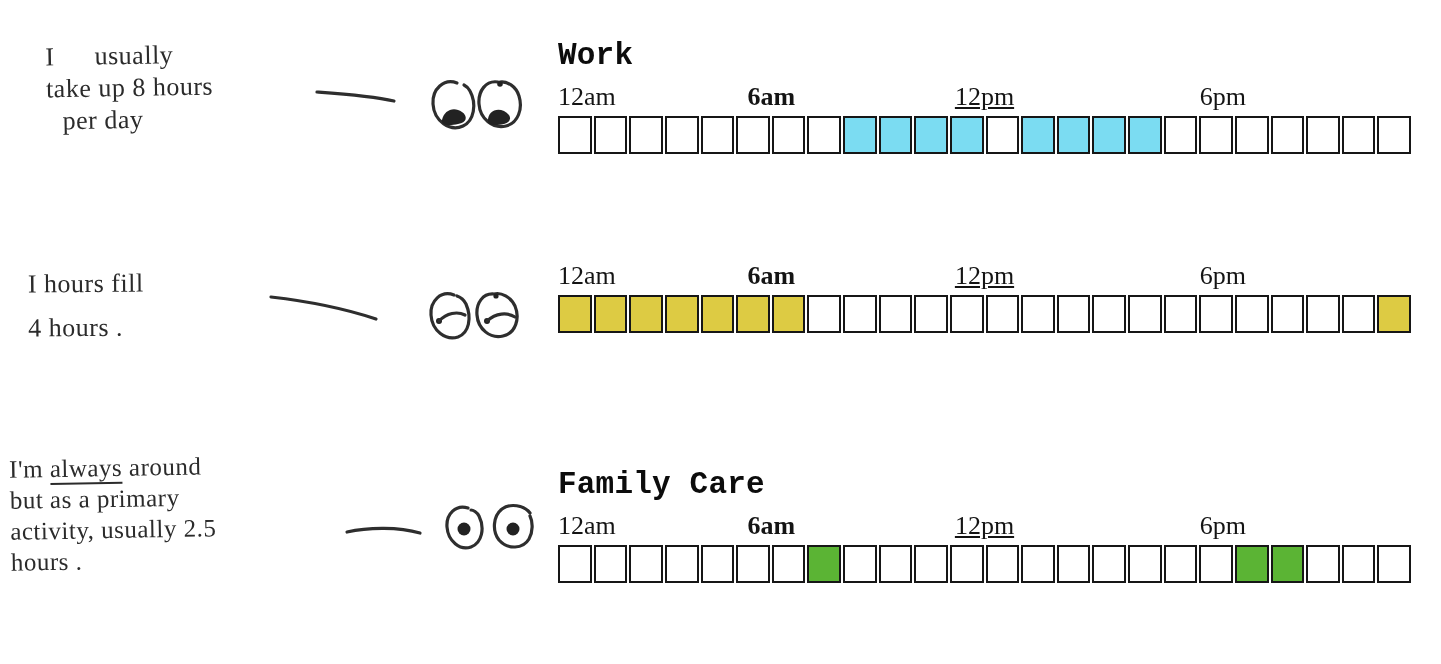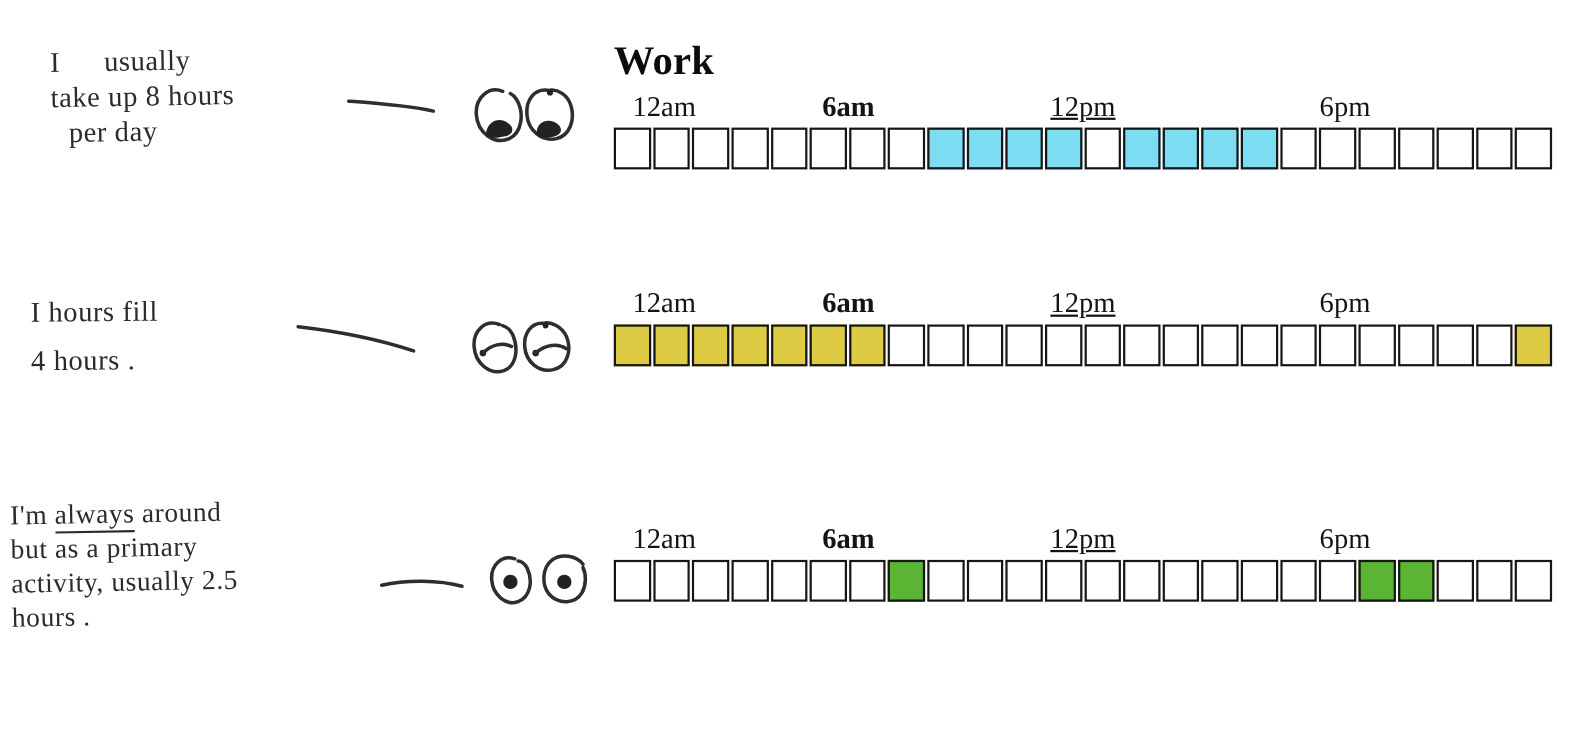--- a/index.html
+++ b/index.html
@@ -1,23 +1,23 @@
 <!DOCTYPE html>
 <html><head>
 <meta charset="utf-8">
 <style>
   * { margin: 0; padding: 0; box-sizing: border-box; }
   html, body { width: 1441px; height: 664px; background: #ffffff; overflow: hidden; }
   body { font-family: "Liberation Serif", serif; position: relative; }
 
   .chart-block { position: absolute; left: 558px; width: 853px; }
-  .chart-title { font-family: Liberation Serif, serif; font-size: 37px; font-weight: 700; color: #0c0c0c; line-height: 36px; letter-spacing: 0.2px; }
+  .chart-title { font-family: Liberation Mono, monospace; font-size: 31px; font-weight: 700; color: #0c0c0c; line-height: 36px; letter-spacing: 0.2px; }
   .hour-labels { position: relative; height: 30px; margin-top: 8px; font-size: 26px; color: #141414; }
   .hour-label { position: absolute; top: 0; line-height: 30px; }
-  .hl-0 { left: 17px; }
+  .hl-0 { left: 0; }
   .hl-1 { left: 25%; transform: translateX(-50%); font-weight: bold; }
   .hl-2 { left: 50%; transform: translateX(-50%); text-decoration: underline; }
   .hl-3 { left: 75%; transform: translateX(-50%); margin-left: 25px; }
   .cells { display: flex; gap: 2px; margin-top: 4px; height: 38px; }
   .cell { flex: 1 1 0; border: 2px solid #161616; background: #ffffff; }
 
   .note { position: absolute; font-family: cursive; font-size: 26px; color: #2b2b2b; line-height: 32px; letter-spacing: 0.5px; }
   .note .nline { white-space: nowrap; }
   .gap-wide { display: inline-block; width: 40px; }
   .indent-sm { padding-left: 16px; }
@@ -152,20 +152,21 @@
 </svg>
 
 <svg class="doodle" style="left:438px; top:500px;" width="100" height="60" viewBox="0 0 100 60">
   <path d="M 30 8 C 18 4, 8 14, 9 27 C 10 41, 22 51, 33 47 C 44 43, 47 28, 41 16 C 39 12, 35 10, 33 10"></path>
   <circle class="fill" cx="26" cy="29" r="6.5"></circle>
   <path d="M 92 13 C 86 5, 72 3, 64 9 C 55 16, 54 31, 61 40 C 70 50, 85 49, 91 39 C 95 32, 95 22, 92 16"></path>
   <circle class="fill" cx="75" cy="29" r="6.5"></circle>
 </svg>
 
 <div class="chart-block" style="top:467px;">
+  <div class="chart-title">Family Care</div>
   <div class="hour-labels">
     <span class="hour-label hl-0">12am</span>
     <span class="hour-label hl-1">6am</span>
     <span class="hour-label hl-2">12pm</span>
     <span class="hour-label hl-3">6pm</span>
   </div>
   <div class="cells">
       <div class="cell"></div>
       <div class="cell"></div>
       <div class="cell"></div>

